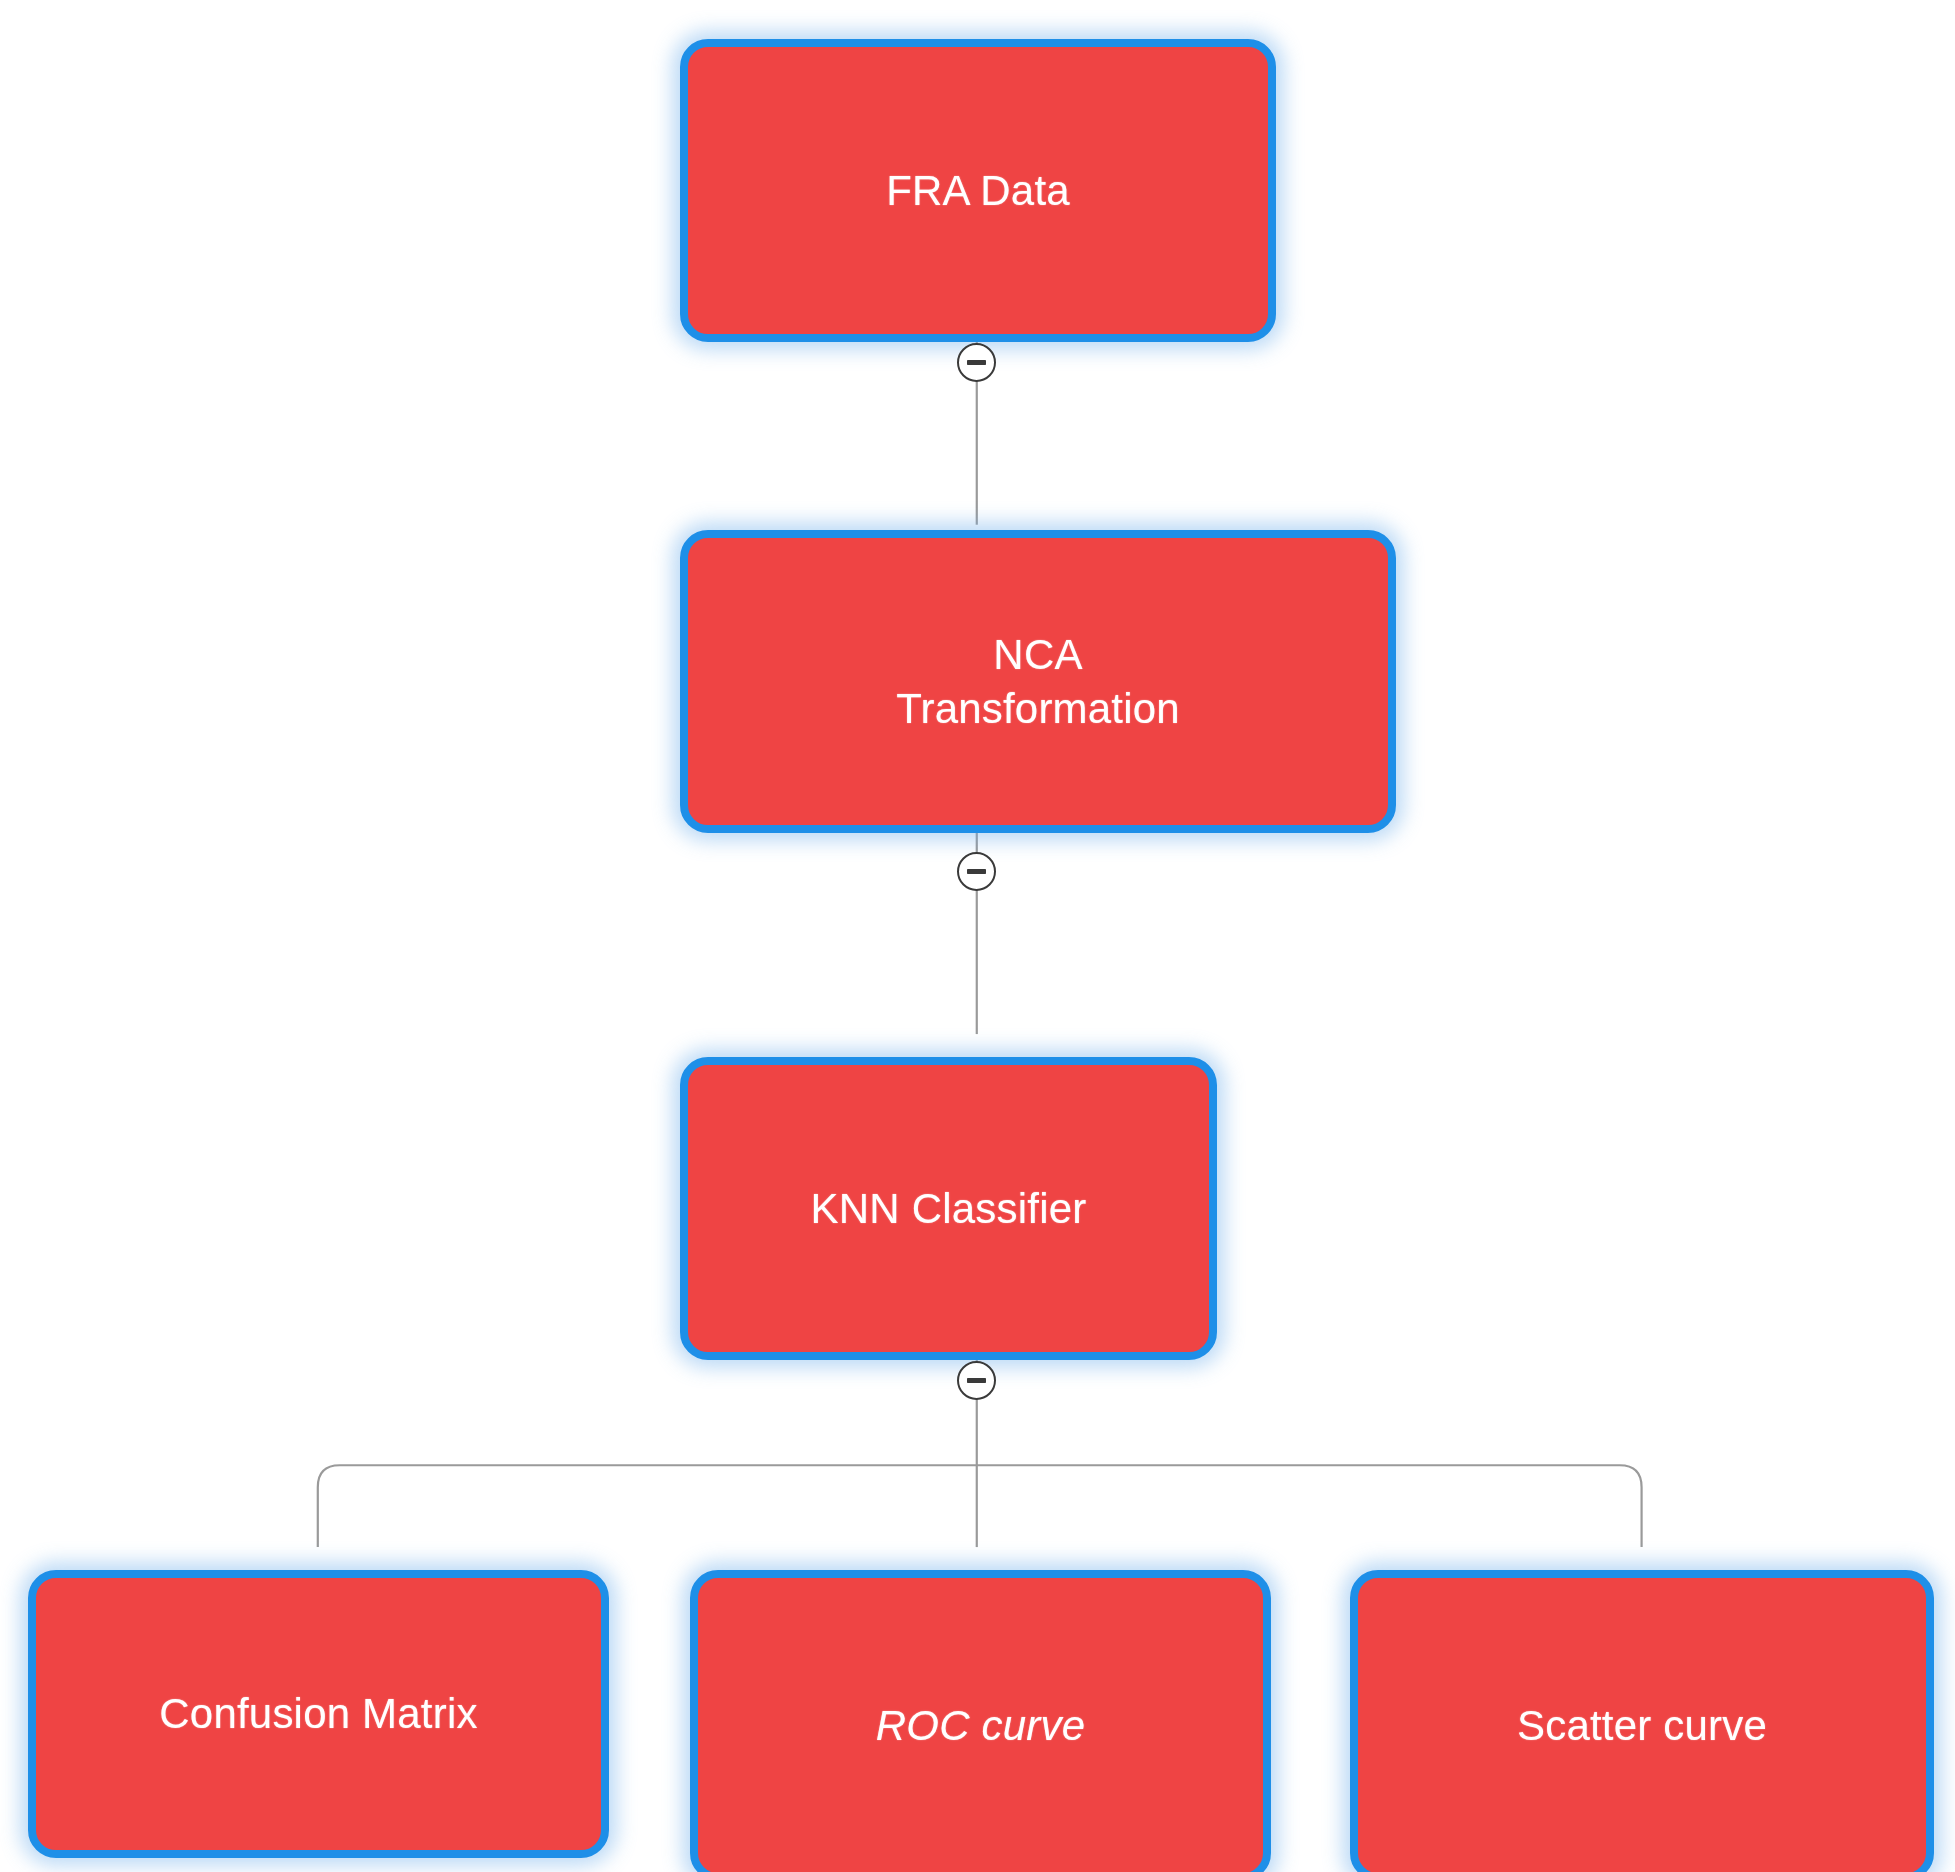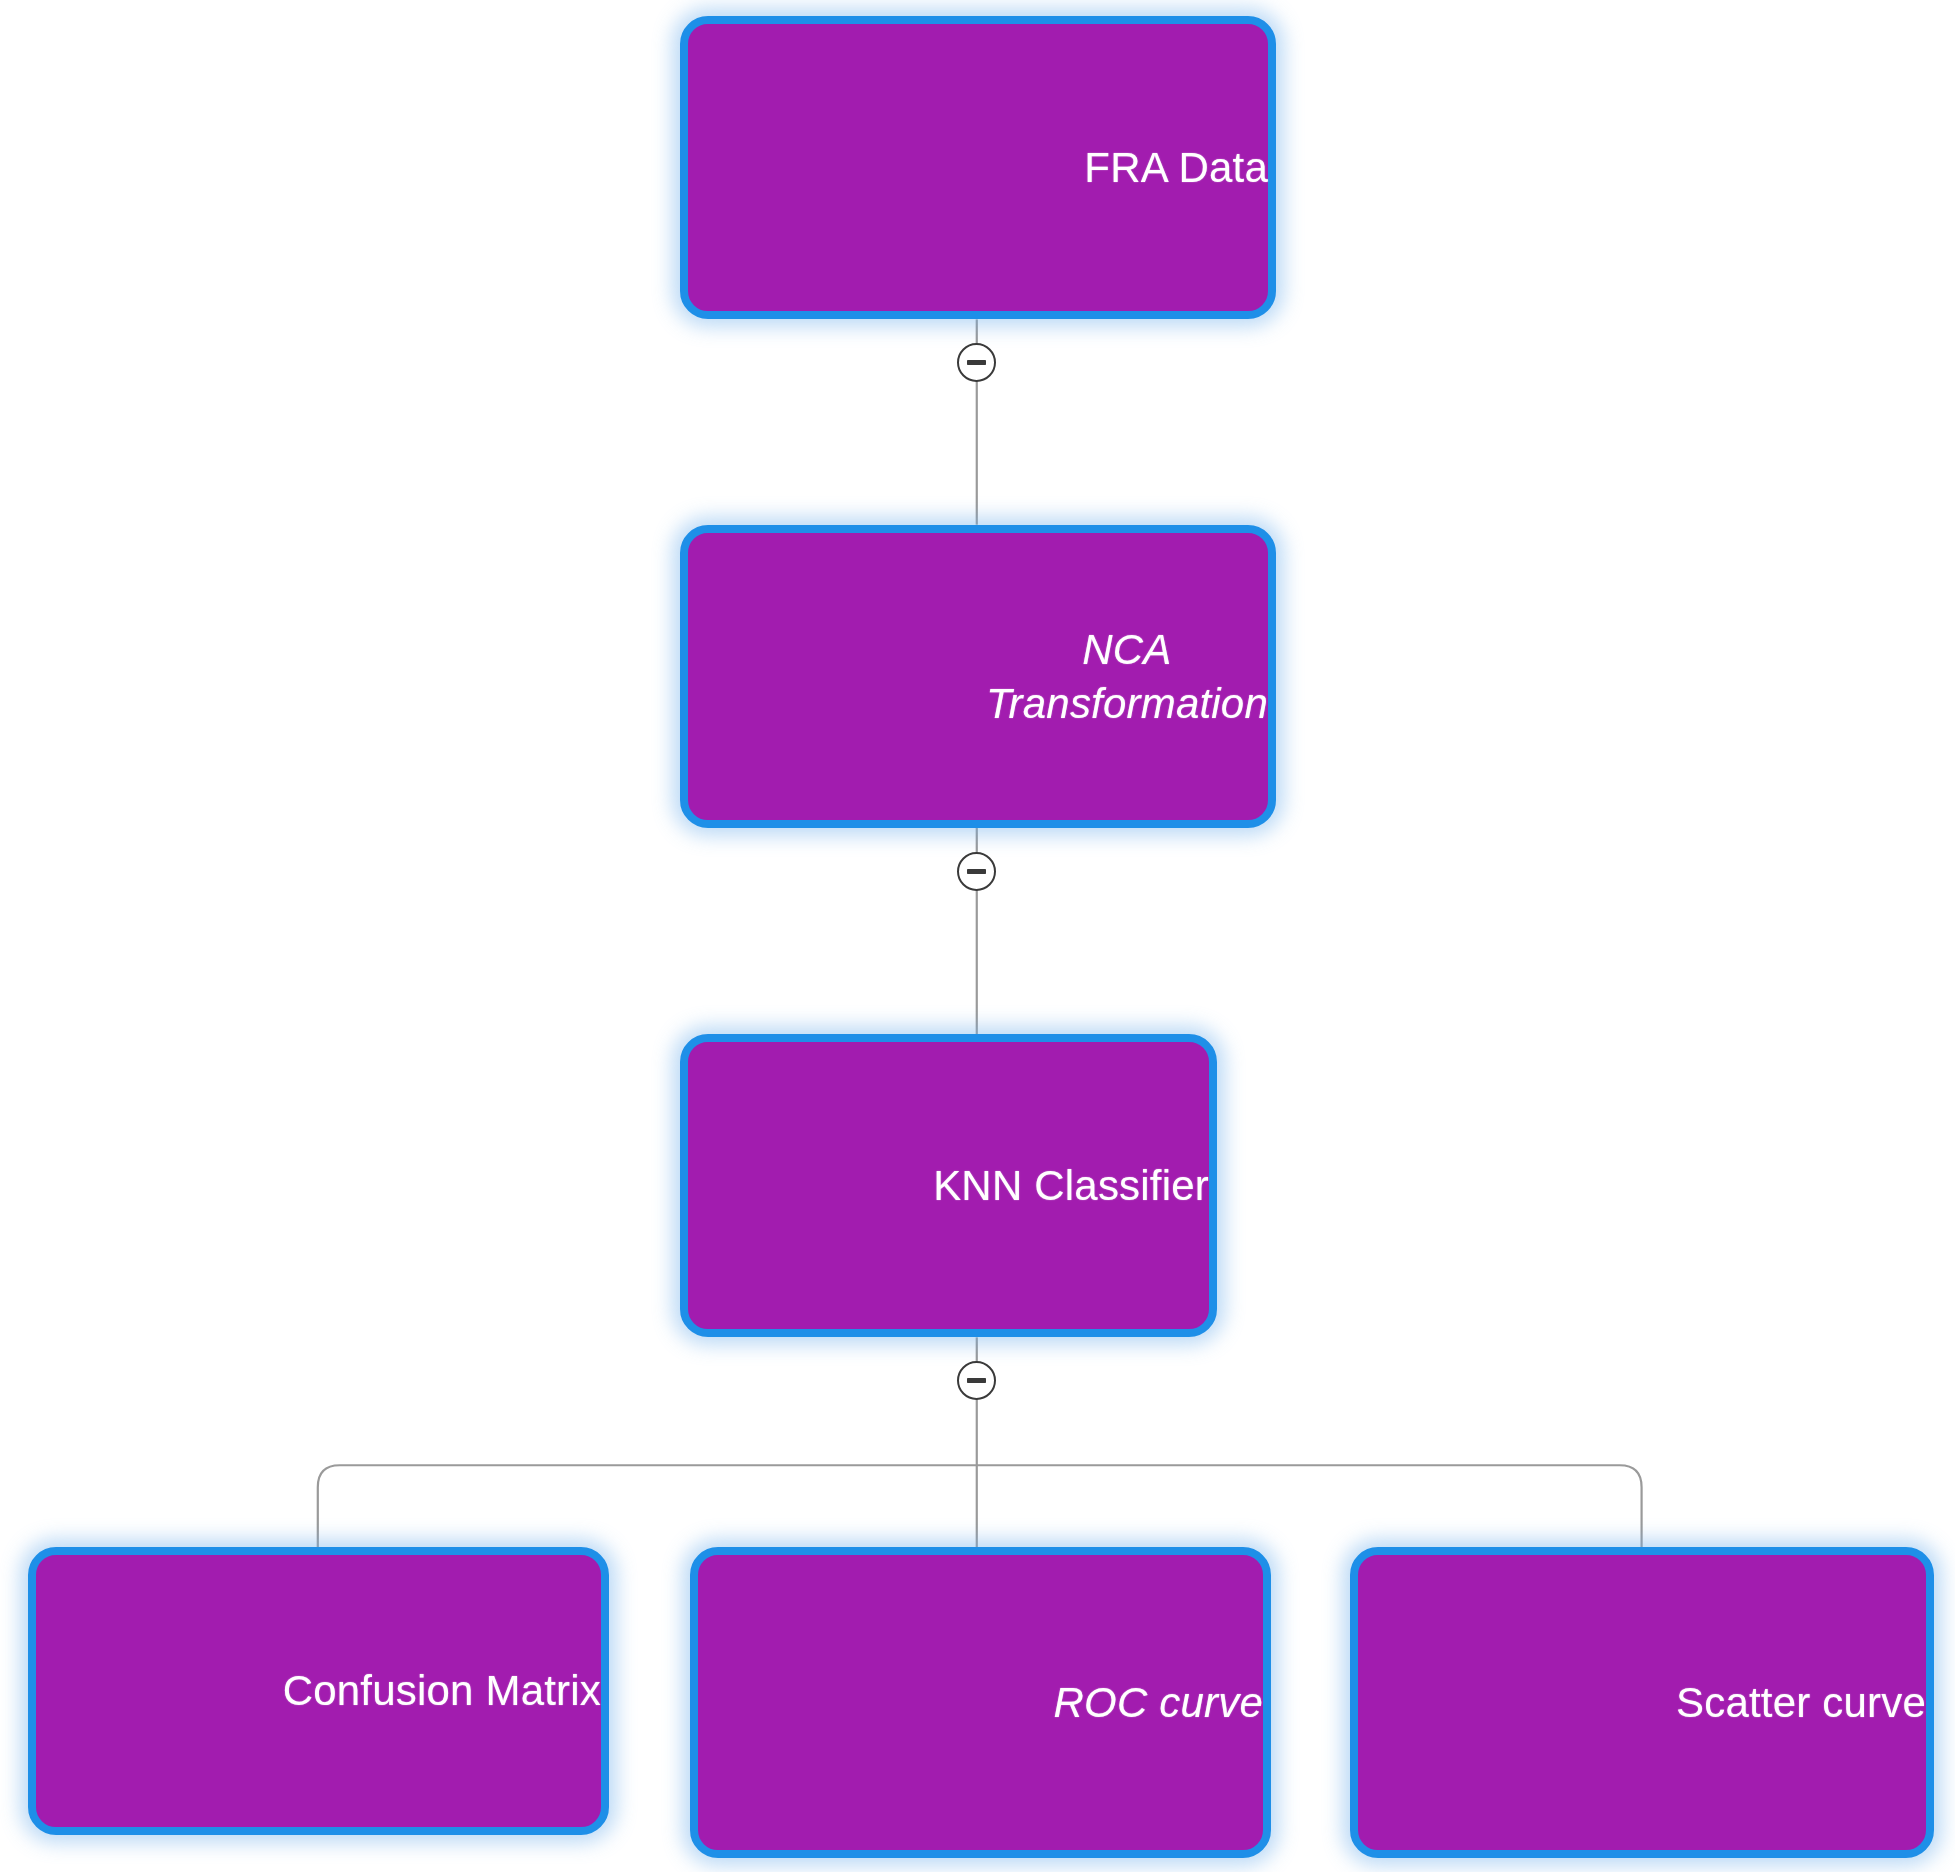--- a/index.html
+++ b/index.html
@@ -27,28 +27,29 @@
     top: 0;
     width: 1955px;
     height: 1873px;
     pointer-events: none;
   }
 
   
   .node {
     position: absolute;
     box-sizing: border-box;
-    background: #a21caf;
+    background: #ef4444;
     border: 8.8px solid #1e8fe8;
     border-radius: 28px;
     display: flex;
     align-items: center;
-    justify-content: flex-end;
+    justify-content: center;
     box-shadow: 0 0 19px 7.3px rgba(110,175,235,0.45);
     z-index: 3;
+    margin-top: 23px;
   }
   .node-label {
     color: #ffffff;
     font-size: 42px;
     line-height: 1.28;
     text-align: center;
     letter-spacing: 0.2px;
     white-space: pre-line;
     text-shadow: 0 0 1.5px rgba(255,255,255,0.55);
     user-select: none;
@@ -91,21 +92,21 @@
 
     <path d="M 1337 2005 L 465 2005 Q 435 2005 435 2035 L 435 2117" fill="none" stroke="#9a9a9a" stroke-width="3"></path>
 
     <path d="M 1337 2005 L 2217 2005 Q 2247 2005 2247 2035 L 2247 2117" fill="none" stroke="#9a9a9a" stroke-width="3"></path>
   </svg>
 
   <div class="node" style="left:680px; top:16px; width:596px; height:303px;">
     <span class="node-label">FRA Data</span>
   </div>
 
-  <div class="node" style="left:680px; top:525px; width:596px; height:303px;font-style:italic;">
+  <div class="node" style="left:680px; top:507px; width:716px; height:303px;">
     <span class="node-label">NCA
 Transformation</span>
   </div>
 
   <div class="node" style="left:680px; top:1034px; width:537px; height:303px;">
     <span class="node-label">KNN Classifier</span>
   </div>
 
   <div class="node" style="left:28px; top:1547px; width:581px; height:288px;">
     <span class="node-label">Confusion Matrix</span>

